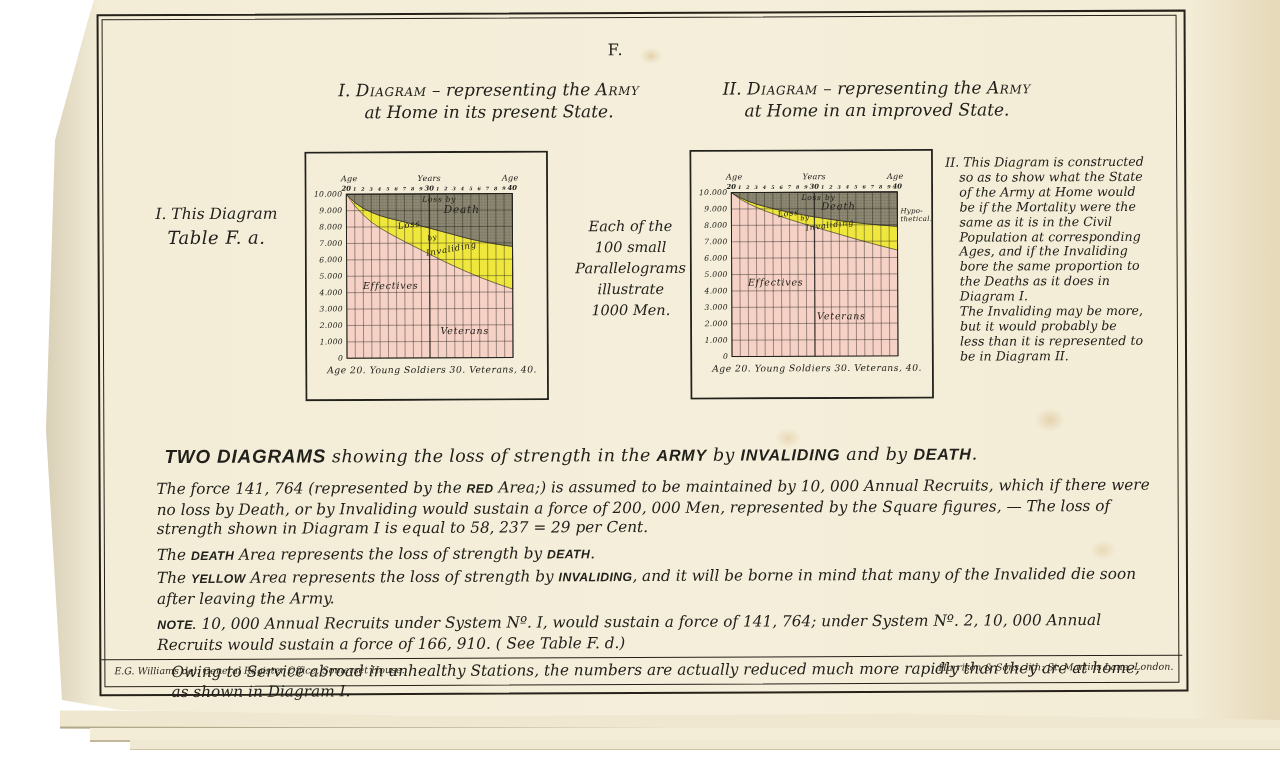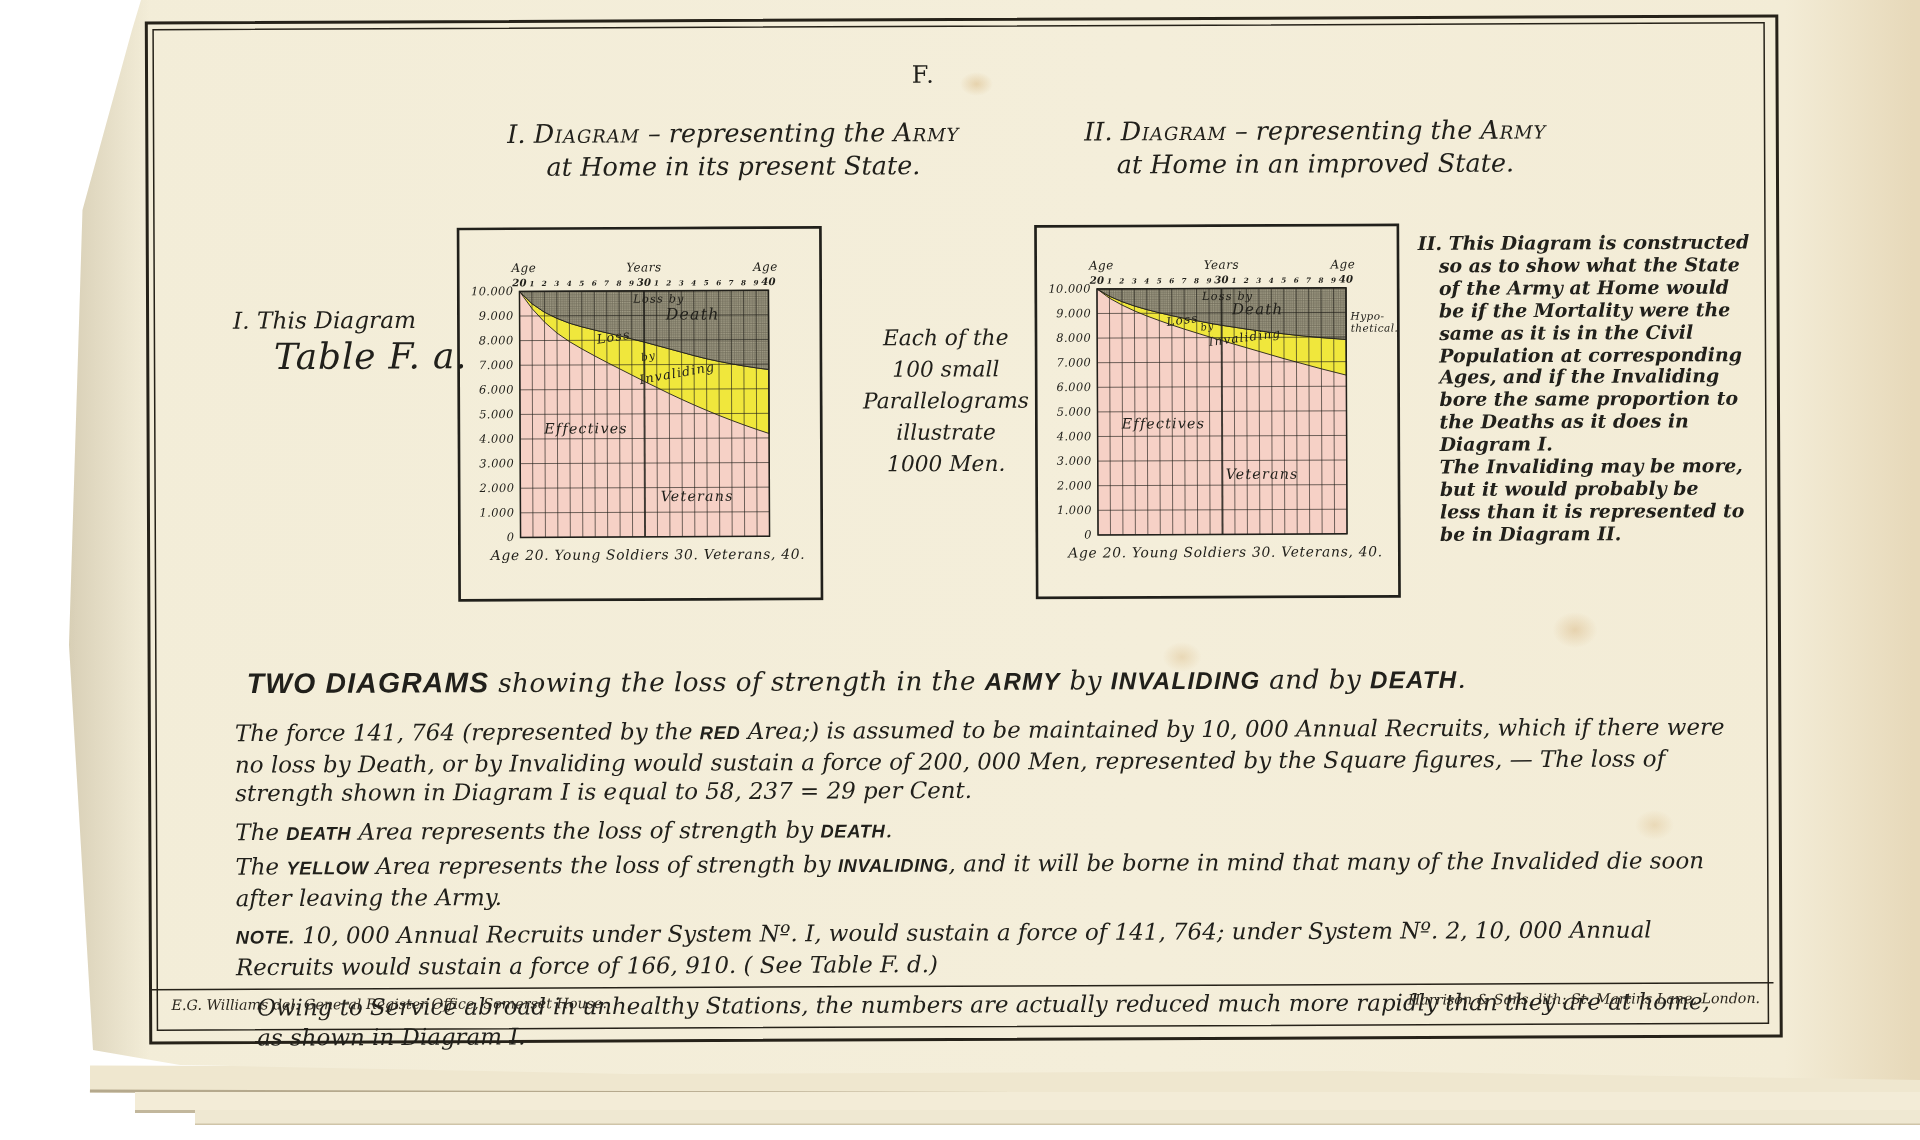--- a/index.html
+++ b/index.html
@@ -39,24 +39,24 @@
   .dg-heading .sc{font-style:italic;}
   #heading-1{left:310px;top:78px;width:360px;}
   #heading-2{left:698px;top:78px;width:360px;}
 
   .sc{font-variant:small-caps;letter-spacing:.6px;margin-top:40px;}
   .emph{font-family:"Liberation Sans",sans-serif;font-weight:700;font-style:italic;letter-spacing:.4px;font-size:.8em;}
   .emph.big{font-size:1.02em;}
 
   .side-note{position:absolute;font-style:italic;}
   #note-left{left:122px;top:200px;width:190px;text-align:center;font-size:15.5px;line-height:24px;}
-  #note-left .ln3{font-size:24px;letter-spacing:.5px;text-align:right;}
+  #note-left .ln3{font-size:18px;letter-spacing:.5px;}
   #note-middle{left:556px;top:216px;width:150px;text-align:center;font-size:14.5px;line-height:21px;}
   #note-right{left:946px;top:157px;width:215px;font-size:12.6px;line-height:14.9px;white-space:pre-line;
-    padding-left:14px;text-indent:-14px;font-weight:bold;}
+    padding-left:14px;text-indent:-14px;}
 
   .chart-svg{position:absolute;width:244px;height:250px;}
   #chart-1{left:305px;top:150px;}
   #chart-2{left:690px;top:150px;}
 
   .statement{position:absolute;left:156px;top:444px;width:1000px;font-style:italic;}
   .st-title{font-size:17.5px;margin:0 0 12px 8px;letter-spacing:.3px;}
   .st-title .emph{font-size:.92em;letter-spacing:.8px;}
   .st-title .emph.big{font-size:1.08em;margin-top:40px;}
   .statement p{font-size:15.3px;line-height:19.5px;margin:0 0 3px 0;}

